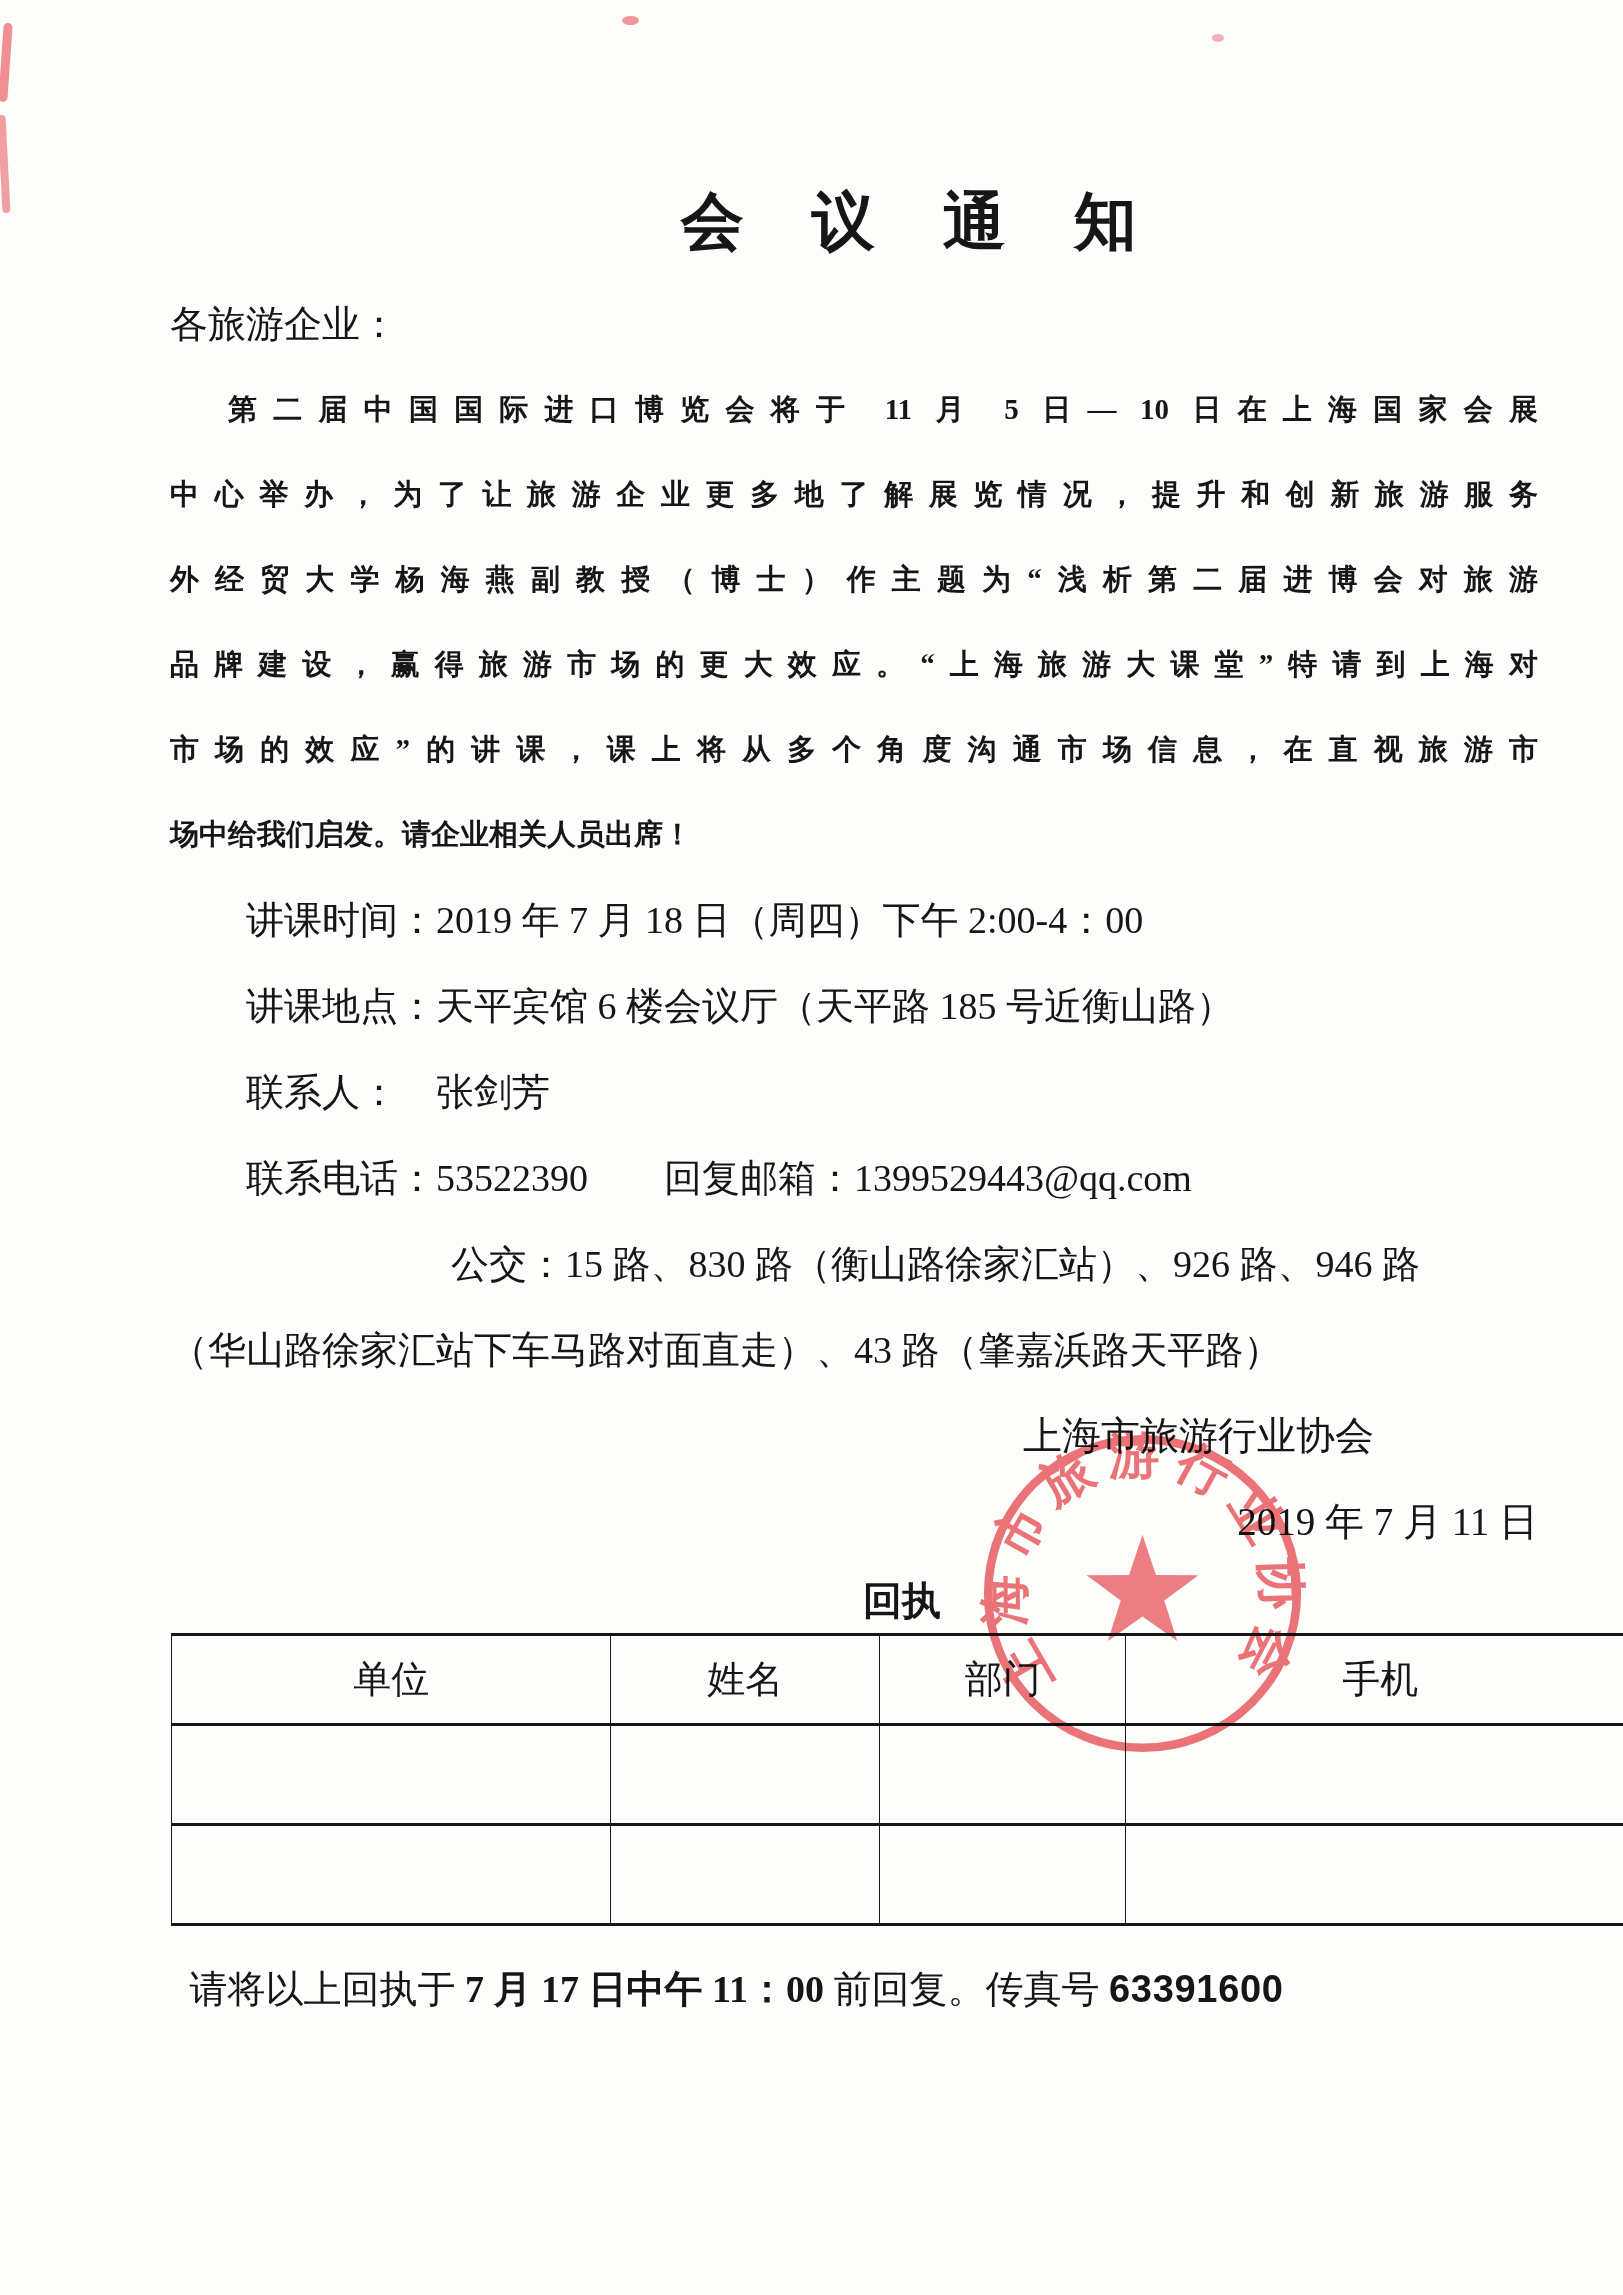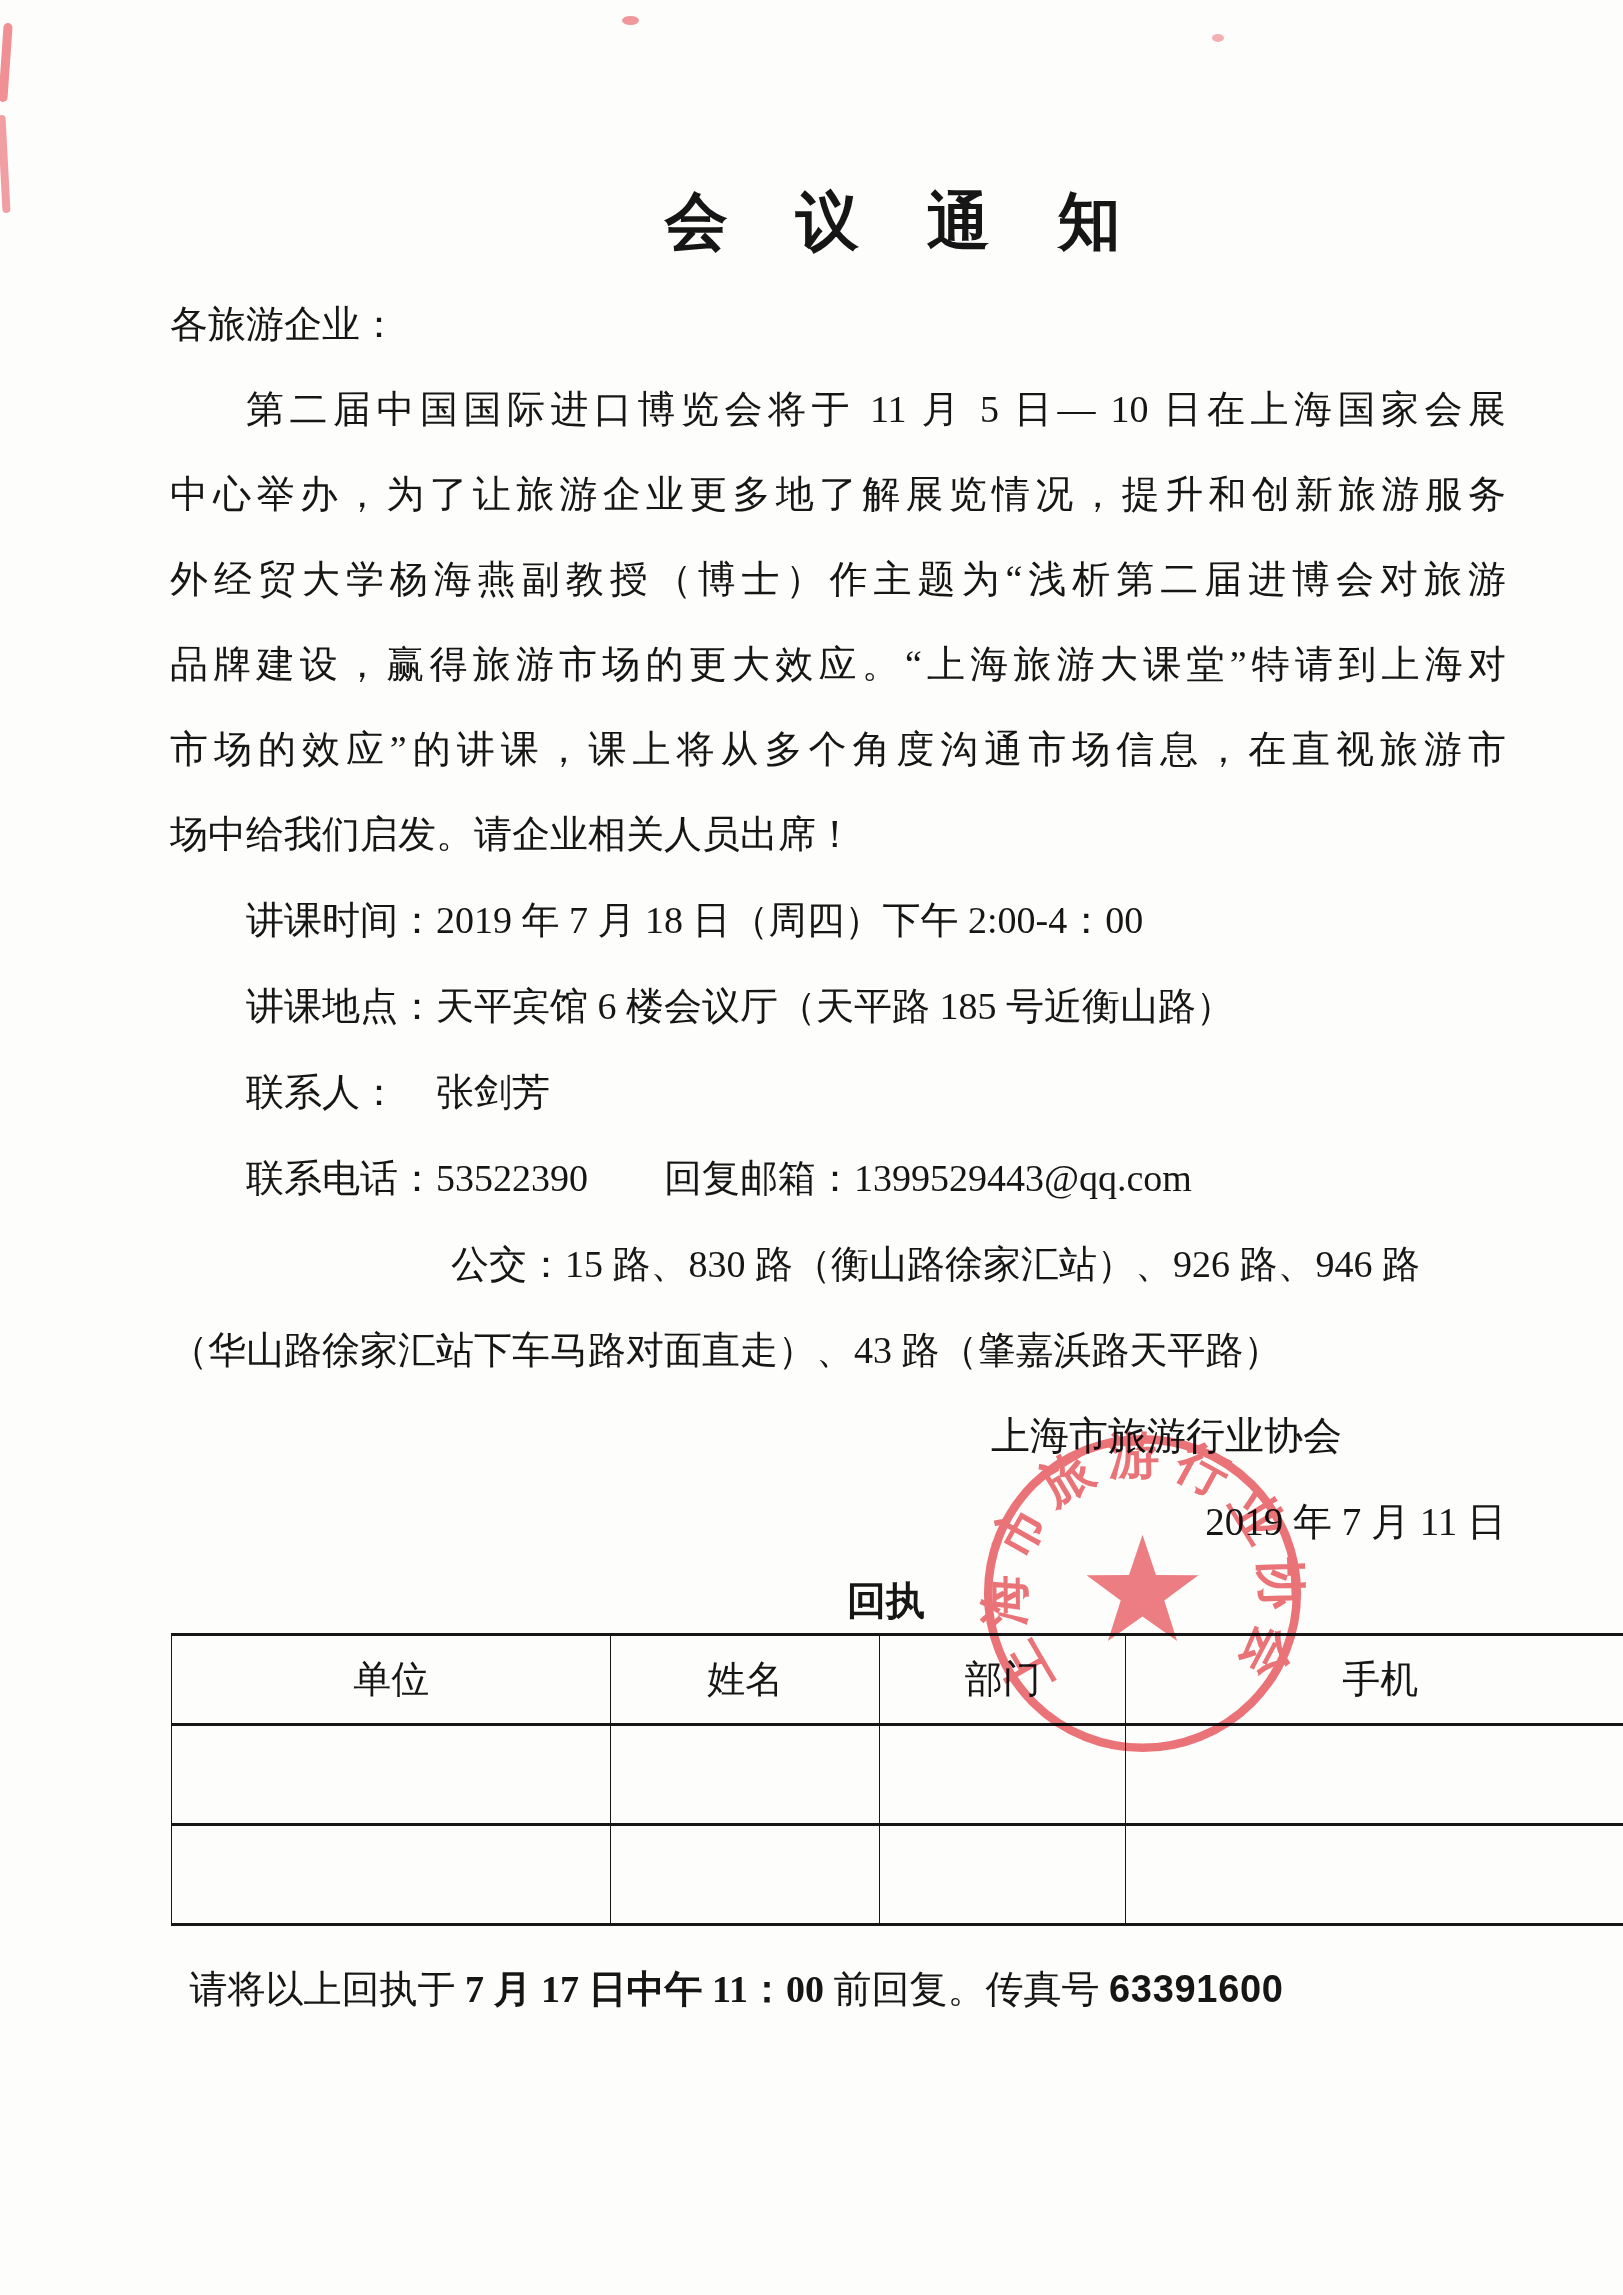--- a/index.html
+++ b/index.html
@@ -12,42 +12,43 @@
   .page{
     position:relative;
     width:1623px;height:2295px;
     background:var(--page-bg);
     font-family:"Liberation Serif","DejaVu Serif",serif;
     color:var(--ink);
     overflow:hidden;
   }
   .content{
     position:relative;
-    padding:0 117px 0 170px;
+    padding:0 85px 0 170px;
     z-index:2;
   }
   .doc-title{
     margin-top:173px;
     height:98px;
     line-height:98px;
     font-size:63px;
     font-weight:bold;
     text-align:center;
     position:relative;
     left:56px;
     letter-spacing:0.04em;
   }
   .salutation{
     margin-top:9.8px;
     font-size:38px;
     line-height:86px;
   }
   .para-line{
-    font-size:38px;
+    font-size:29px;
     line-height:85px;
+    font-weight:bold;
   }
   .para-line.just{
     text-align:justify;
     text-align-last:justify;
   }
   .para-line.first{text-indent:2em;}
   .info-line{
     font-size:38px;
     line-height:86px;
     text-indent:2em;

